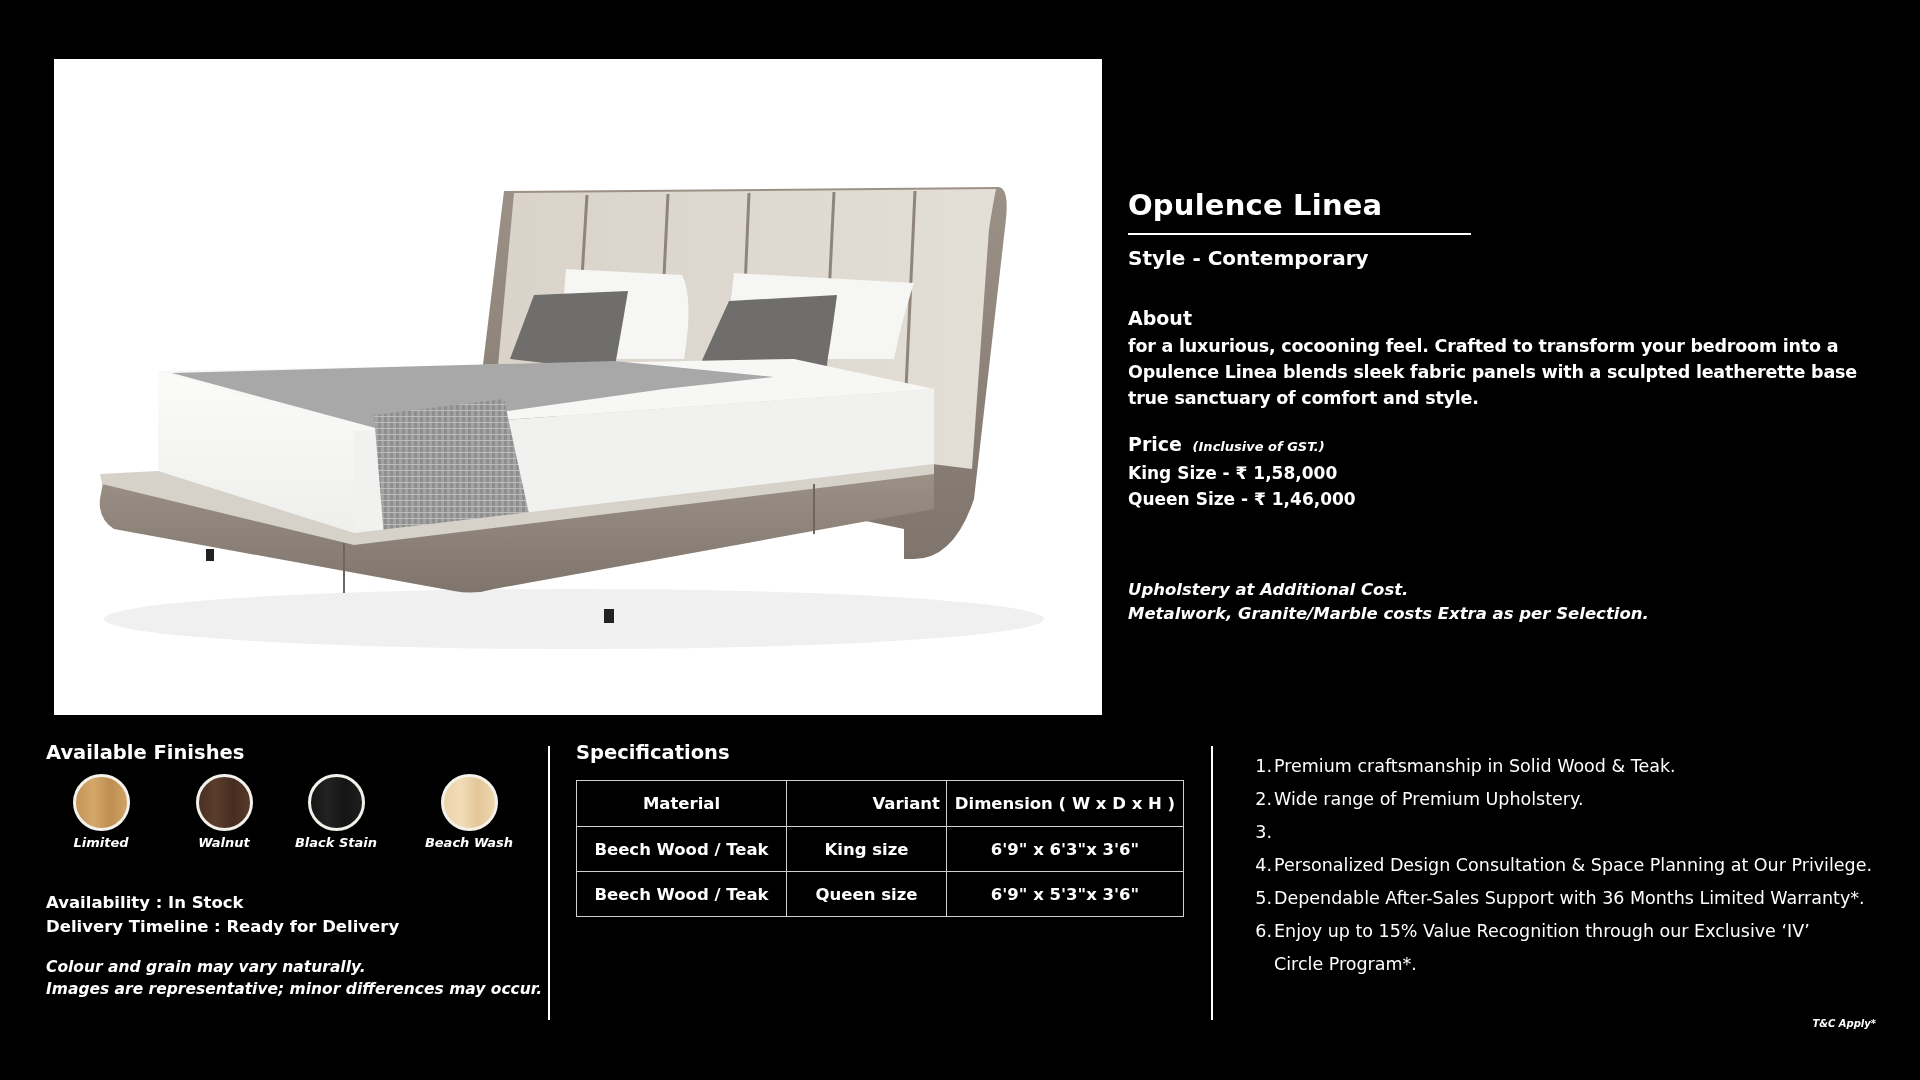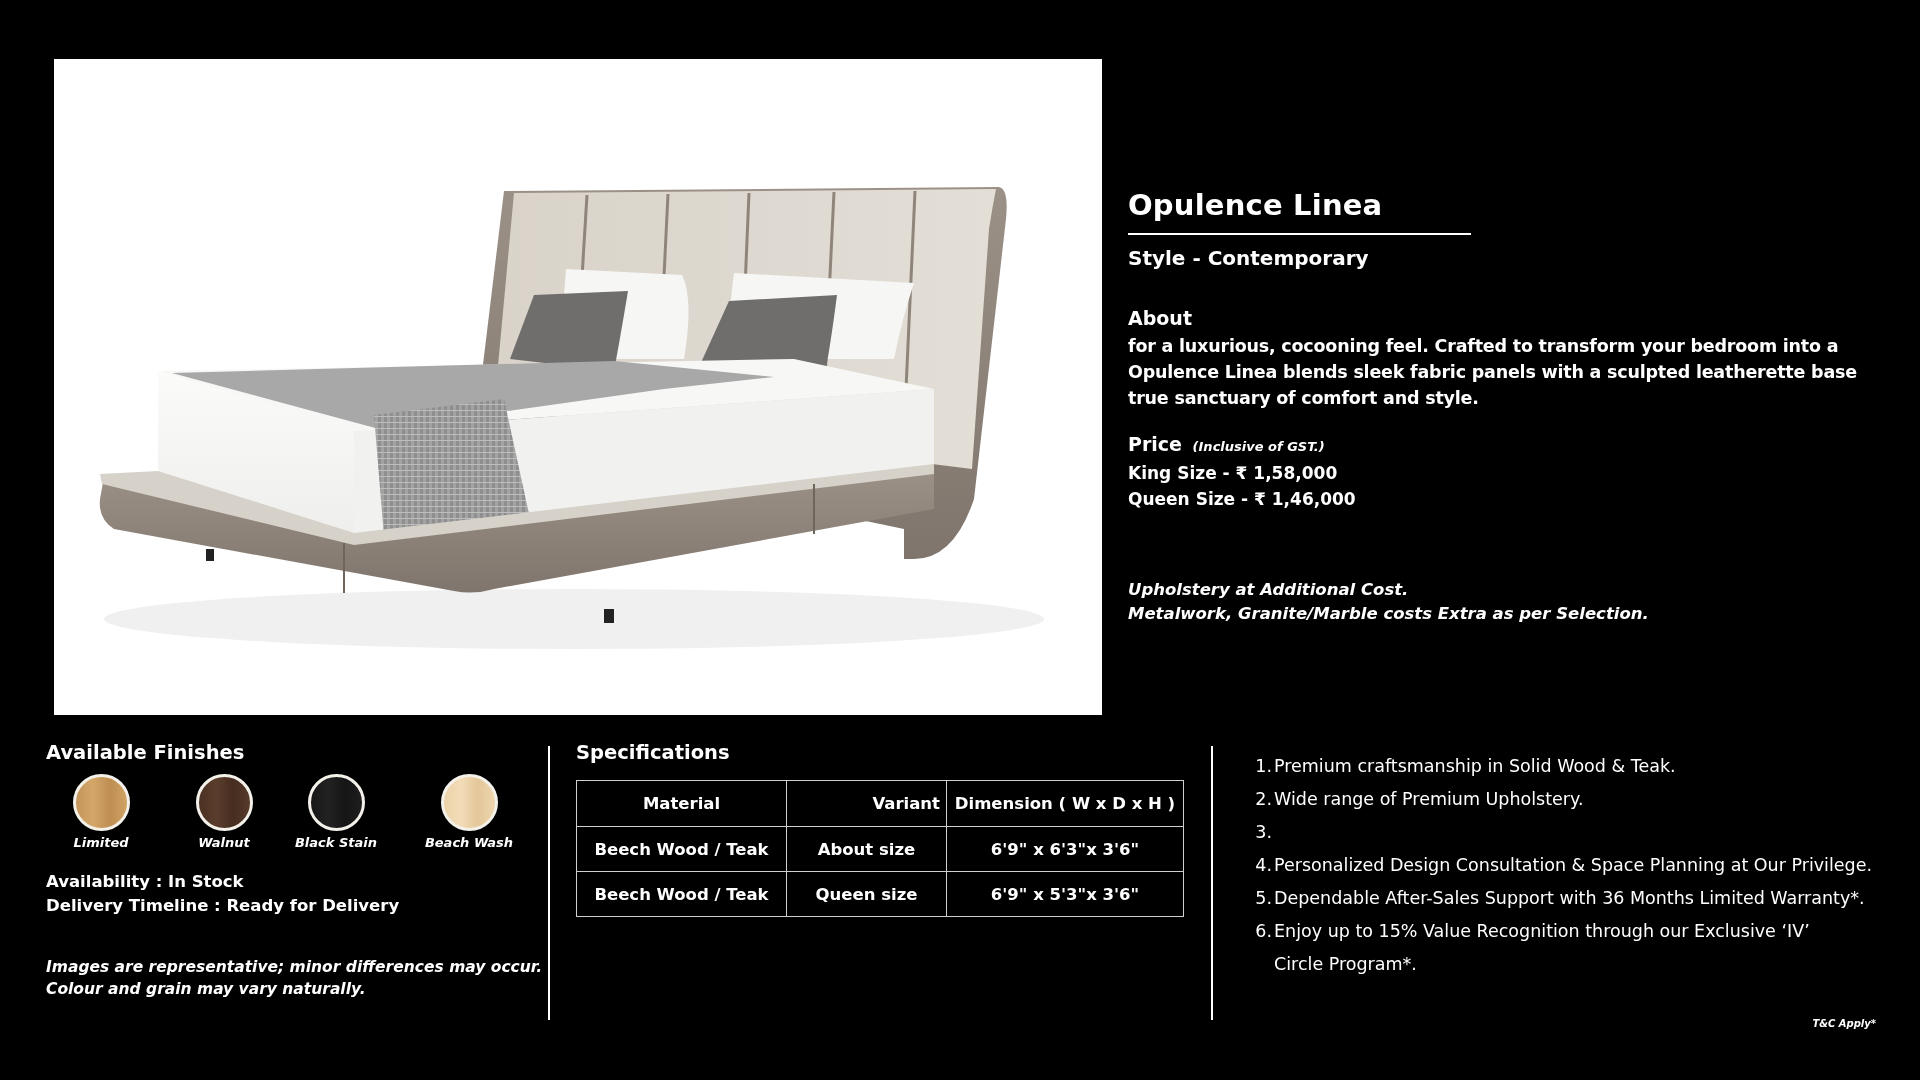--- a/index.html
+++ b/index.html
@@ -26,21 +26,21 @@
 
   .finishes { position: absolute; left: 46px; top: 740px; width: 480px; }
   .section-h { font-size: 19.5px; font-weight: bold; line-height: 26px; }
   .swatches { position: relative; height: 80px; margin-top: 8px; }
   .swatch { position: absolute; top: 0; width: 110px; text-align: center; }
   .swatch .dot {
     width: 57px; height: 57px; border-radius: 50%; border: 3px solid #f4f1ea;
     margin: 0 auto;
   }
   .swatch .lbl { font-size: 13px; font-weight: bold; font-style: italic; margin-top: 4px; }
-  .avail { position: absolute; left: 0; top: 130px; }
+  .avail { position: absolute; left: 0; top: 151px; }
   .avail div { font-size: 16.5px; font-weight: bold; line-height: 24px; }
   .disclaimer { position: absolute; left: 0; top: 216px; width: 520px; }
   .disclaimer div { font-size: 15.5px; font-weight: bold; font-style: italic; line-height: 22px; }
 
   .divider { position: absolute; top: 746px; width: 2px; height: 274px; background: #fff; }
 
   .specs { position: absolute; left: 576px; top: 740px; }
   .spec-table { border-collapse: collapse; margin-top: 14px; }
   .spec-table th, .spec-table td {
     border: 1.5px solid #cfcfcf; text-align: center; font-size: 16.5px; font-weight: bold;
@@ -163,41 +163,41 @@
     <div class="swatch" style="left:368px">
       <div class="dot" style="background:linear-gradient(90deg,#ebd2a9,#f2dcb8,#e4c79a,#eed6ae)"></div>
       <div class="lbl">Beach Wash</div>
     </div>
   </div>
   <div class="avail">
     <div>Availability :  In Stock</div>
     <div>Delivery Timeline : Ready for Delivery</div>
   </div>
   <div class="disclaimer">
+    <div>Colour and grain may vary naturally.</div>
     <div>Images are representative; minor differences may occur.</div>
-    <div>Colour and grain may vary naturally.</div>
   </div>
 </div>
 
 <div class="divider" style="left:548px"></div>
 
 <div class="specs">
   <div class="section-h">Specifications</div>
   <table class="spec-table">
     <thead>
       <tr>
         <th class="c1">Material</th>
         <th class="c2">Variant</th>
         <th class="c3">Dimension ( W x D x H )</th>
       </tr>
     </thead>
     <tbody>
       <tr>
         <td>Beech Wood / Teak</td>
-        <td>About size</td>
+        <td>King size</td>
         <td>6'9" x 6'3"x 3'6"</td>
       </tr>
       <tr>
         <td>Beech Wood / Teak</td>
         <td>Queen size</td>
         <td>6'9" x 5'3"x 3'6"</td>
       </tr>
     </tbody>
   </table>
 </div>

